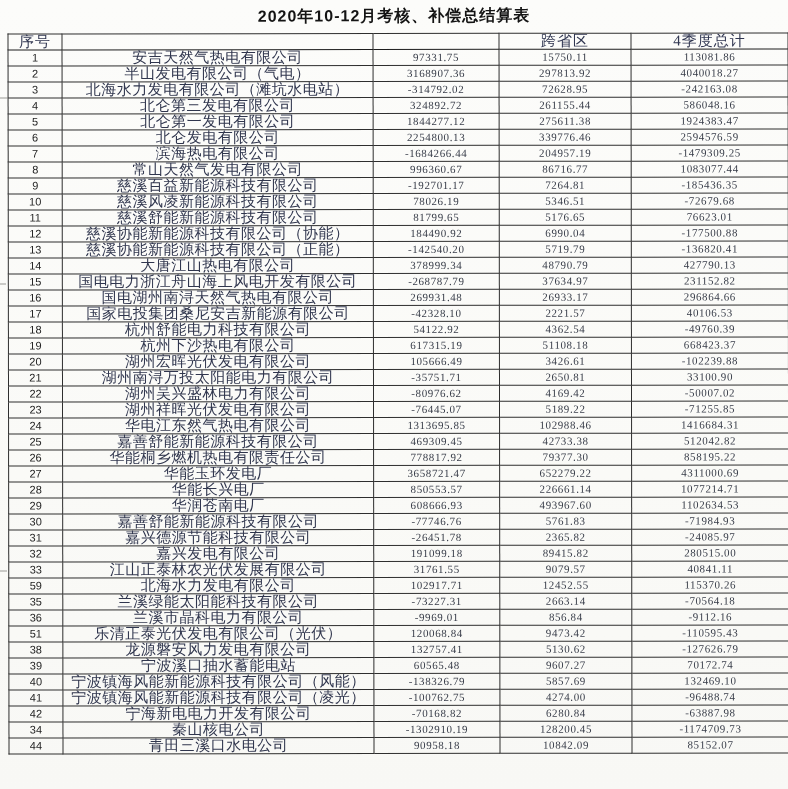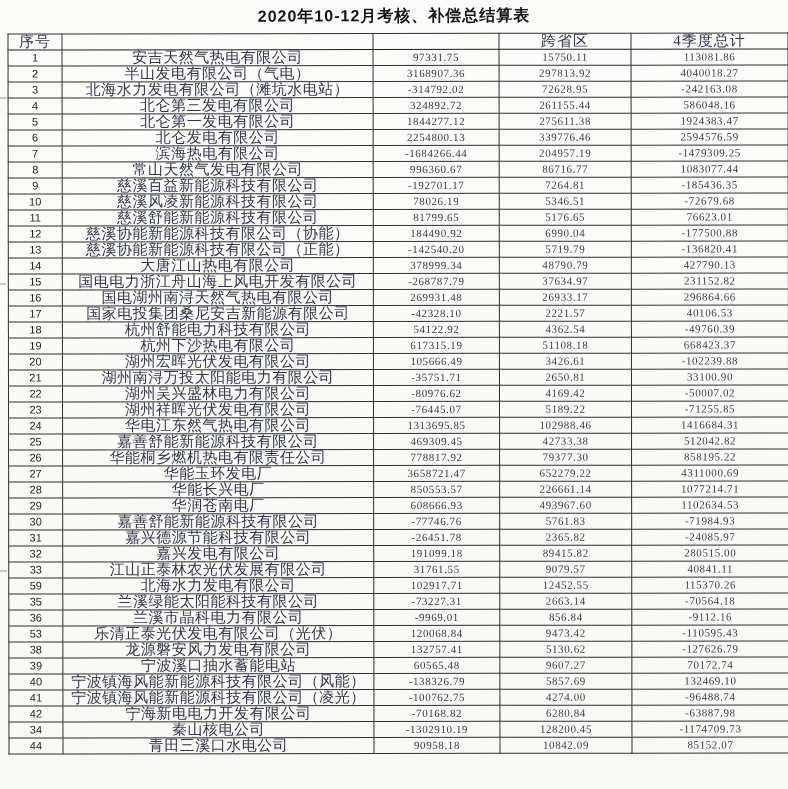--- a/index.html
+++ b/index.html
@@ -354,21 +354,21 @@
     <td class="num">-70564.18</td>
   </tr>
         <tr>
     <td class="seq">36</td>
     <td class="company">兰溪市晶科电力有限公司</td>
     <td class="num">-9969.01</td>
     <td class="num">856.84</td>
     <td class="num">-9112.16</td>
   </tr>
         <tr>
-    <td class="seq">53</td>
+    <td class="seq">51</td>
     <td class="company">乐清正泰光伏发电有限公司（光伏）</td>
     <td class="num">120068.84</td>
     <td class="num">9473.42</td>
     <td class="num">-110595.43</td>
   </tr>
         <tr>
     <td class="seq">38</td>
     <td class="company">龙源磐安风力发电有限公司</td>
     <td class="num">132757.41</td>
     <td class="num">5130.62</td>

